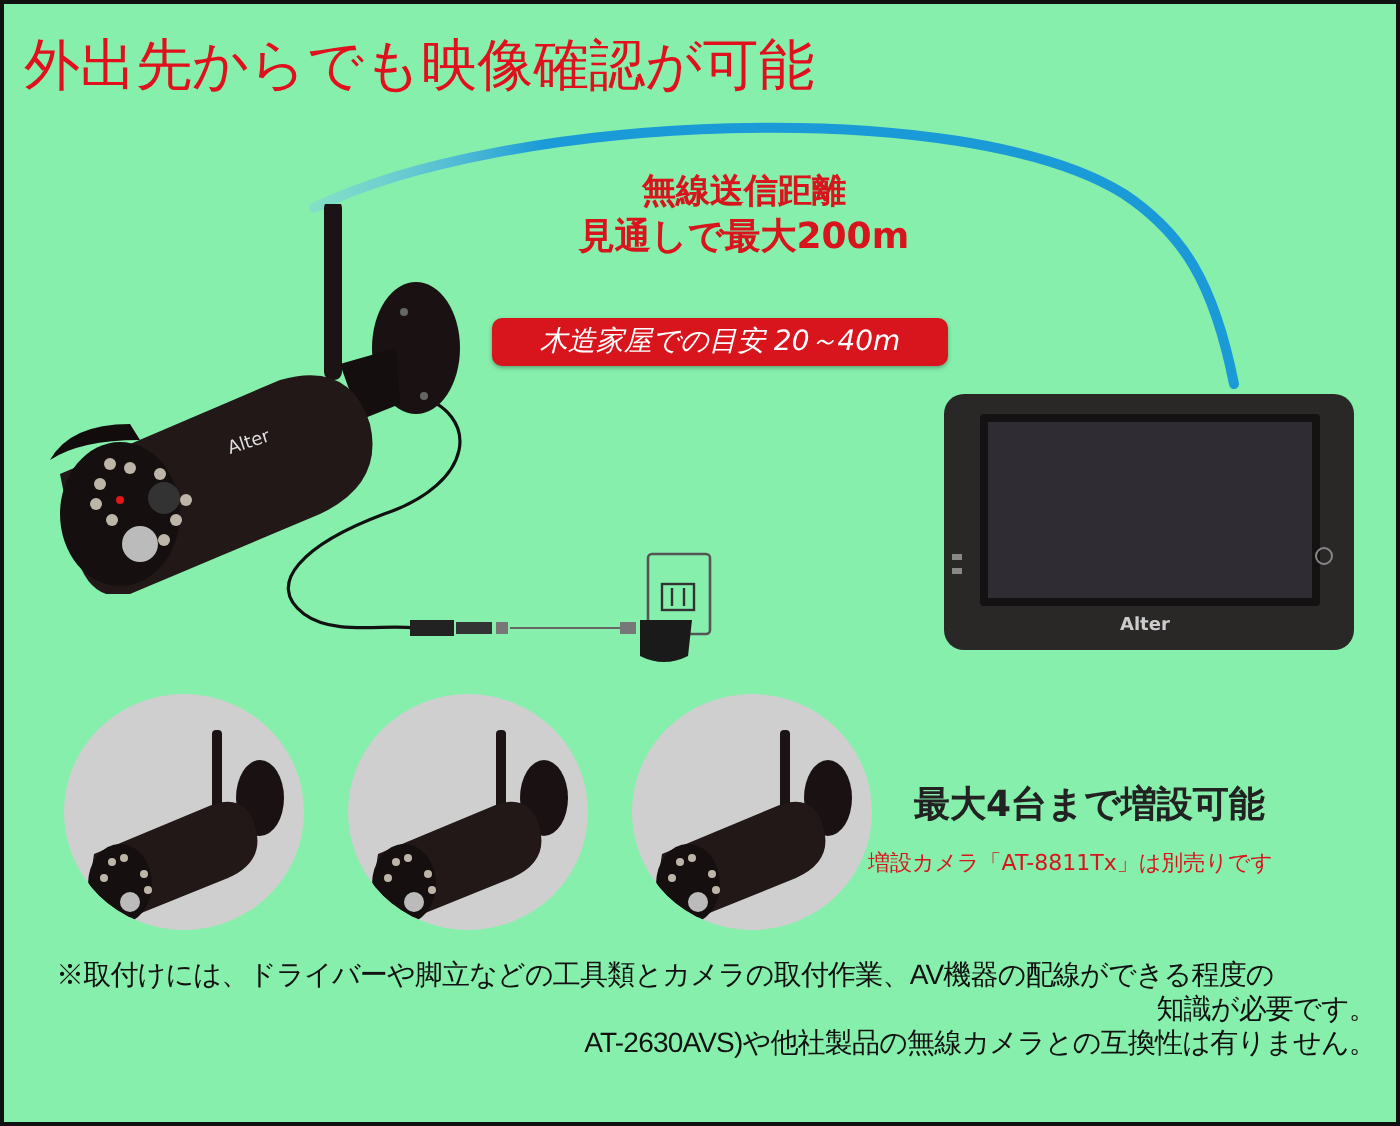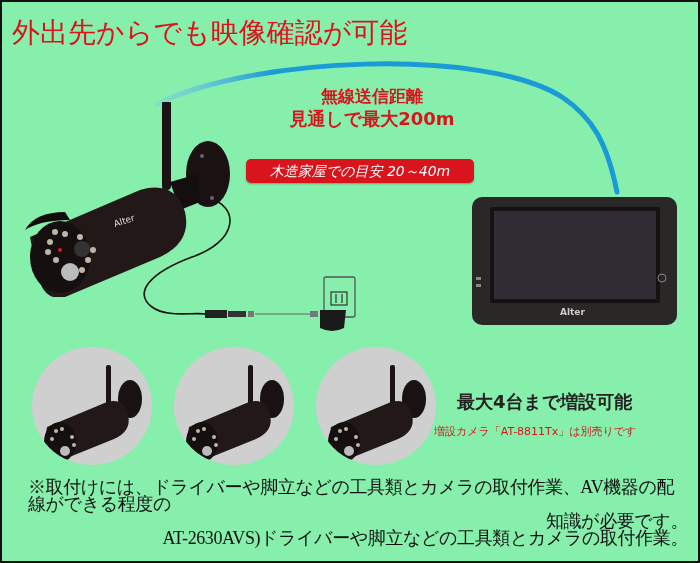--- a/index.html
+++ b/index.html
@@ -12,21 +12,21 @@
     .spec .l2 { font-size: 18px; font-weight: bold; line-height: 23px; }
     .spec .l3 { font-size: 12px; font-weight: bold; line-height: 18px; margin-top: 2px; }
     .badge { position: absolute; left: 244px; top: 157px; width: 228px; height: 24px; background: #d8141c; border-radius: 5px; color: #fff; font-size: 14px; text-align: center; line-height: 24px; box-shadow: 0 1px 2px rgba(0,0,0,.3); font-style: italic; }
     .cam-main { position: absolute; left: 18px; top: 100px; }
     .monitor { position: absolute; left: 470px; top: 195px; }
     .cable { position: absolute; left: 0; top: 0; }
     .thumbs { position: absolute; left: 30px; top: 345px; }
     .thumb { position: absolute; width: 120px; height: 118px; border-radius: 50%; background: #cfcfcf; overflow: hidden; }
     .add-title { position: absolute; left: 455px; top: 388px; font-size: 18px; font-weight: bold; color: #222; white-space: nowrap; }
     .add-note { position: absolute; left: 432px; top: 422px; font-size: 11px; color: #d8141c; white-space: nowrap; }
-    .notes { position: absolute; left: 26px; top: 477px; font-size: 18px; color: #111; line-height: 17px; width: 660px; font-family: Liberation Serif, serif; letter-spacing: -0.4px; }
+    .notes { position: absolute; left: 26px; top: 477px; font-size: 14px; color: #111; line-height: 17px; width: 660px; font-family: Liberation Sans, sans-serif; letter-spacing: -0.4px; }
     .notes p.indent { padding-left: 26px; text-align: right; }
   </style>
 </head>
 <body>
 
 <div class="frame">
 
   <div class="title">外出先からでも映像確認が可能</div>
 
   <svg class="arc" width="700" height="563">
@@ -146,16 +146,16 @@
       </svg>
     </div>
   </div>
 
   <div class="add-title">最大4台まで増設可能</div>
   <div class="add-note">増設カメラ「AT-8811Tx」は別売りです</div>
 
   <div class="notes">
     <p>※取付けには、ドライバーや脚立などの工具類とカメラの取付作業、AV機器の配線ができる程度の</p>
     <p class="indent">知識が必要です。</p>
-    <p class="indent">AT-2630AVS)ドライバーや脚立などの工具類とカメラの取付作業。</p>
+    <p class="indent">AT-2630AVS)や他社製品の無線カメラとの互換性は有りません。</p>
   </div>
 
 </div>
 
 </body></html>

